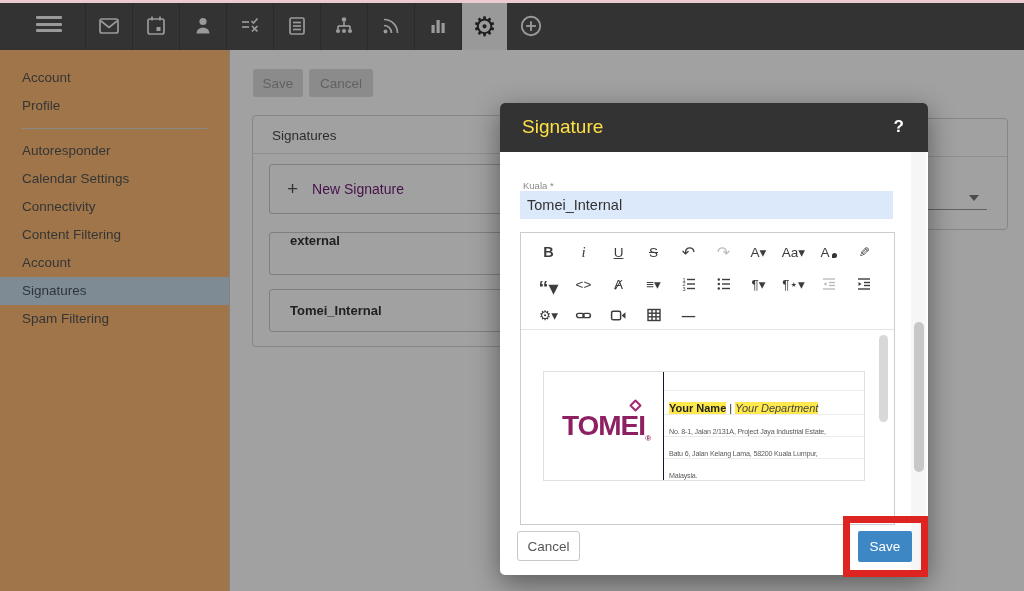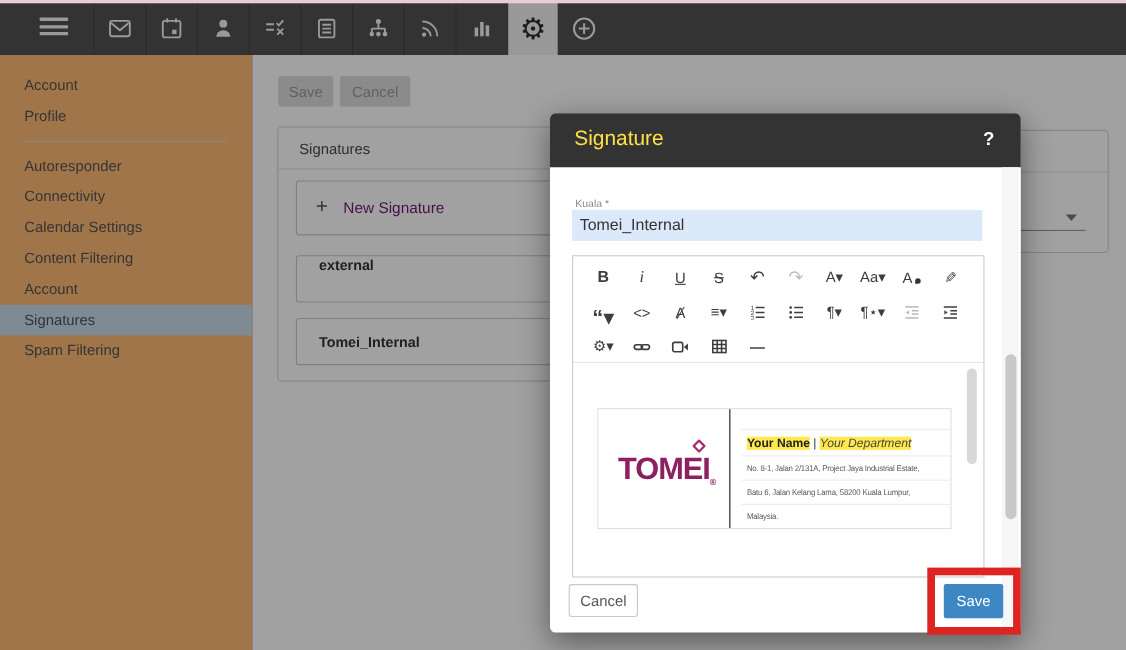--- a/index.html
+++ b/index.html
@@ -61,21 +61,21 @@
   .ediv { position:absolute; left:0; top:96px; width:373px; height:1px; background:#e4e4e4; }
   .escroll { position:absolute; right:6px; top:102px; width:9px; height:87px; background:#d8d8d8; border-radius:5px; cursor:pointer; }
 
   
   .sigtable { position:absolute; left:22px; top:138px; width:322px; display:flex; border:1px solid #e0e0e0; background:#fff; }
   .sig-left { width:120px; border-right:1px solid #0f172a; display:flex; align-items:center; justify-content:center; }
   .logo { position:relative; font-weight:800; font-size:28px; letter-spacing:-1px; color:#8d1f63; }
   .logo .diamond { position:absolute; right:5px; top:-9px; width:9px; height:9px; border:2.5px solid #a62a72; transform:rotate(45deg); border-radius:1px; }
   .logo .reg { position:absolute; right:-6px; bottom:-1px; font-size:8px; letter-spacing:0; font-weight:700; }
   .sig-right { flex:1; display:flex; flex-direction:column; min-width:0; }
-  .sr { border-bottom:1px solid #ececec; padding:0 5px; display:flex; align-items:center; overflow:hidden;margin-left:10px; }
+  .sr { border-bottom:1px solid #ececec; padding:0 5px; display:flex; align-items:flex-end; overflow:hidden; }
   .sr:last-child { border-bottom:none; }
   .addr { font-size:7.5px; letter-spacing:-0.2px; color:#5a5a5a; white-space:nowrap; transform:scaleX(.95); transform-origin:0 50%; }
   .hl { background:#ffe94d; }
   .namerow { font-size:11px; white-space:nowrap; }
   .yname { font-weight:700; color:#222; }
   .ydept { font-style:italic; color:#444; }
   .telrow { display:block; padding-top:3px; line-height:16px; }
 
   
   .mscroll-track { position:absolute; left:411px; top:49px; width:15px; height:423px; background:#f6f6f6; border-radius:0 0 5px 0; }
@@ -176,22 +176,22 @@
         </svg>
     </div>
   </div>
 
   <div class="sidebar">
     <div style="height:14px"></div>
     <div class="nav-item">Account</div>
     <div class="nav-item">Profile</div>
     <div class="nav-div"></div>
     <div class="nav-item">Autoresponder</div>
+    <div class="nav-item">Calendar Settings</div>
     <div class="nav-item">Connectivity</div>
-    <div class="nav-item">Calendar Settings</div>
     <div class="nav-item">Content Filtering</div>
     <div class="nav-item">Account</div>
     <div class="nav-item sel">Signatures</div>
     <div class="nav-item">Spam Filtering</div>
   </div>
 
   <div class="main">
     <button class="btn-top" style="left:22px;width:50px">Save</button>
     <button class="btn-top" style="left:78px;width:64px">Cancel</button>
 

